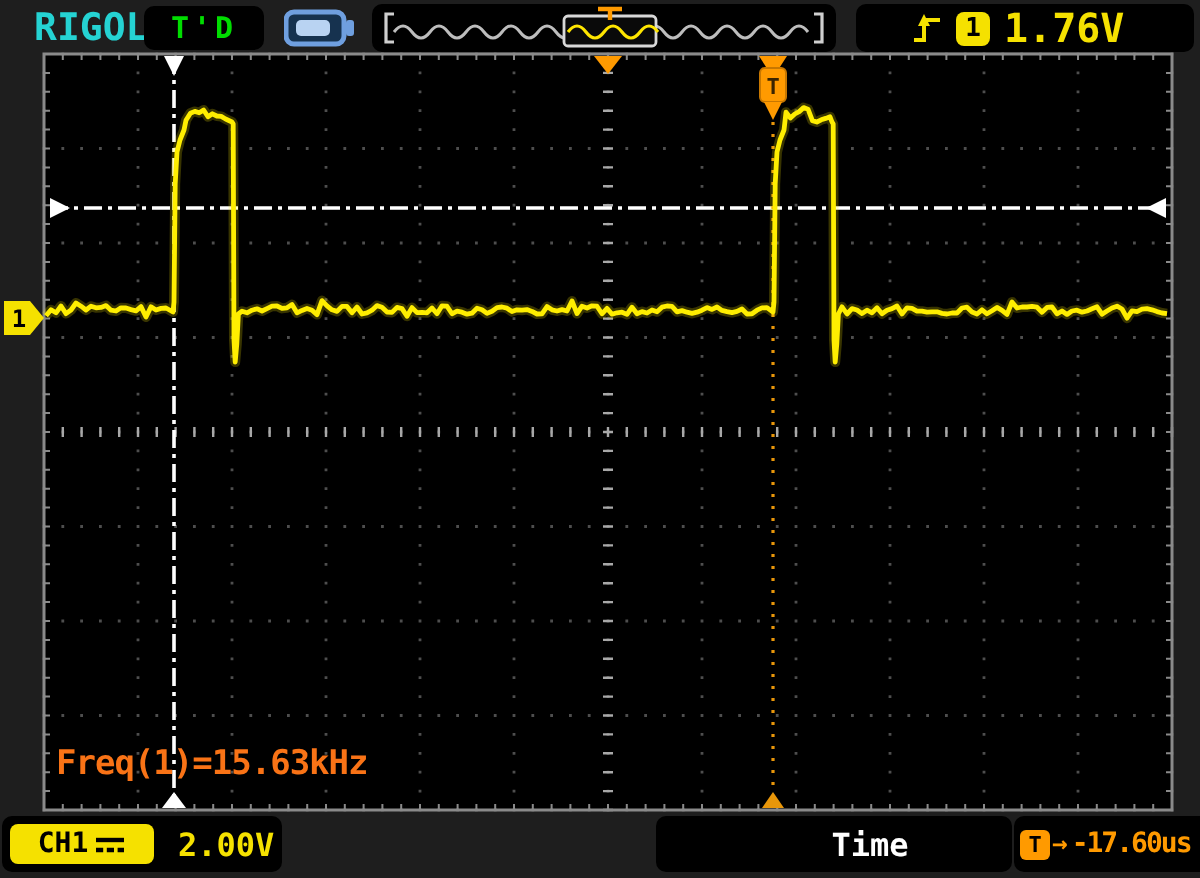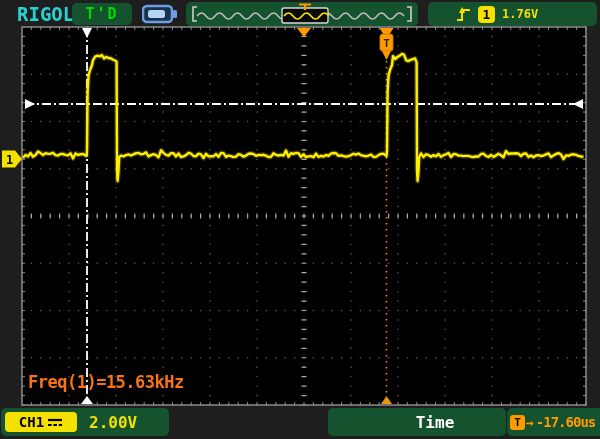--- a/index.html
+++ b/index.html
@@ -3,33 +3,33 @@
 <meta charset="utf-8">
 <style>
   html,body{margin:0;padding:0;background:#000;}
   *{box-sizing:border-box;}
   .screen{
     position:relative;width:600px;height:439px;background:#1e1e1e;overflow:hidden;
     font-family:"DejaVu Sans Mono", monospace;font-weight:bold;
   }
   
   .brand{position:absolute;left:5px;top:3px;font-size:19px;color:#25d3d3;letter-spacing:0px;z-index:5;margin-left:12px;}
-  .box{position:absolute;background:#14532d;border-radius:5px;z-index:5;}
+  .box{position:absolute;background:#000000;border-radius:5px;z-index:5;}
   .trig-status{left:72px;top:3px;width:60px;height:22px;display:flex;align-items:center;justify-content:center;}
   .trig-status span{color:#00dd00;font-size:15px;letter-spacing:2px;}
   .battery{position:absolute;left:142px;top:4px;z-index:5;}
   .membar{left:186px;top:2px;width:232px;height:24px;}
   .trig-info{left:428px;top:2px;width:169px;height:24px;display:flex;align-items:center;gap:7px;padding-left:28px;}
   .src-badge{display:inline-flex;align-items:center;justify-content:center;width:17px;height:17px;background:#f5e100;color:#000;border-radius:4px;font-size:13px;}
-  .trig-level{color:#f5e100;font-size:12px;letter-spacing:0px;}
+  .trig-level{color:#f5e100;font-size:20px;letter-spacing:0px;}
   
   #scope-svg{position:absolute;left:0;top:0;z-index:1;}
   .freq{position:absolute;left:28px;top:372px;color:#f97316;font-size:17px;z-index:2;letter-spacing:-0.5px;}
   
-  .ch-box{left:1px;top:408px;width:168px;height:28px;display:flex;align-items:center;gap:12px;padding-left:4px;}
+  .ch-box{left:1px;top:408px;width:140px;height:28px;display:flex;align-items:center;gap:12px;padding-left:4px;}
   .ch-badge{display:inline-flex;align-items:center;justify-content:center;gap:3px;background:#f5e100;border-radius:4px;width:72px;height:20px;color:#000;font-size:14px;}
   .ch-scale{color:#f5e100;font-size:16px;}
   .time-box{left:328px;top:408px;width:178px;height:28px;display:flex;align-items:center;justify-content:center;gap:14px;color:#fff;font-size:16px;padding-left:36px;}
   .toff-box{left:507px;top:408px;width:93px;height:28px;display:flex;align-items:center;gap:1px;padding-left:3px;border-top-right-radius:0;border-bottom-right-radius:0;}
   .t-badge{display:inline-flex;align-items:center;justify-content:center;width:15px;height:15px;background:#ff9a00;color:#000;border-radius:3px;font-size:11px;flex:none;}
   .t-arrow{color:#ff9a00;font-size:13px;margin-right:1px;flex:none;}
   .toff-val{color:#ff9a00;font-size:14px;letter-spacing:-1px;white-space:nowrap;}
 </style>
 </head>
 <body>

